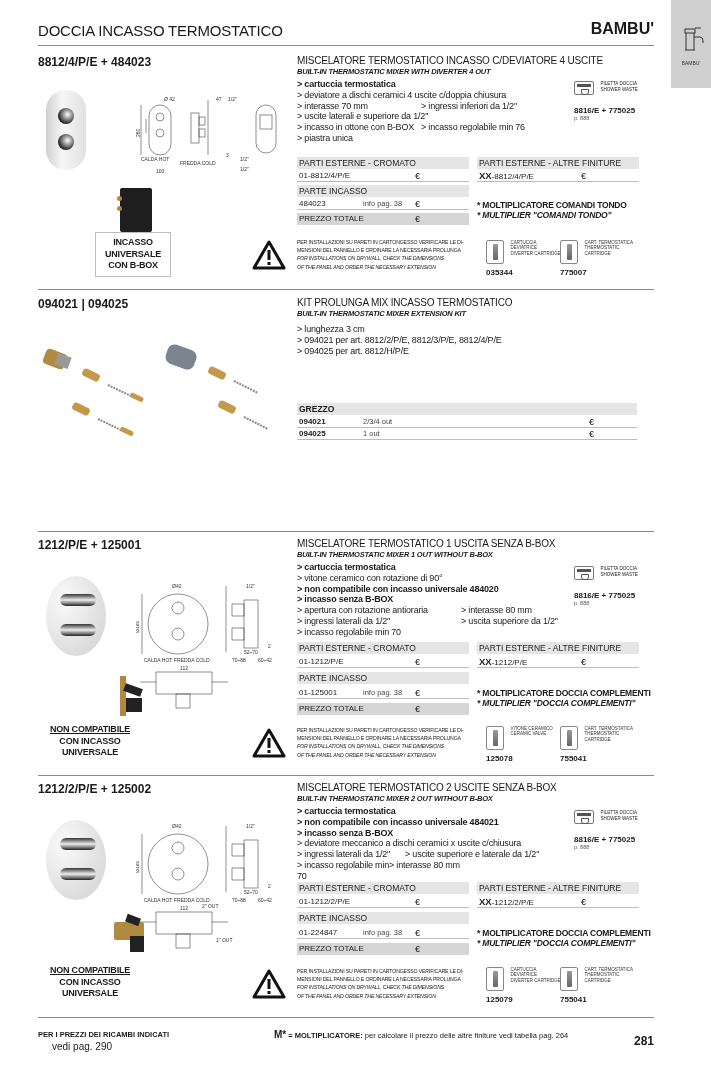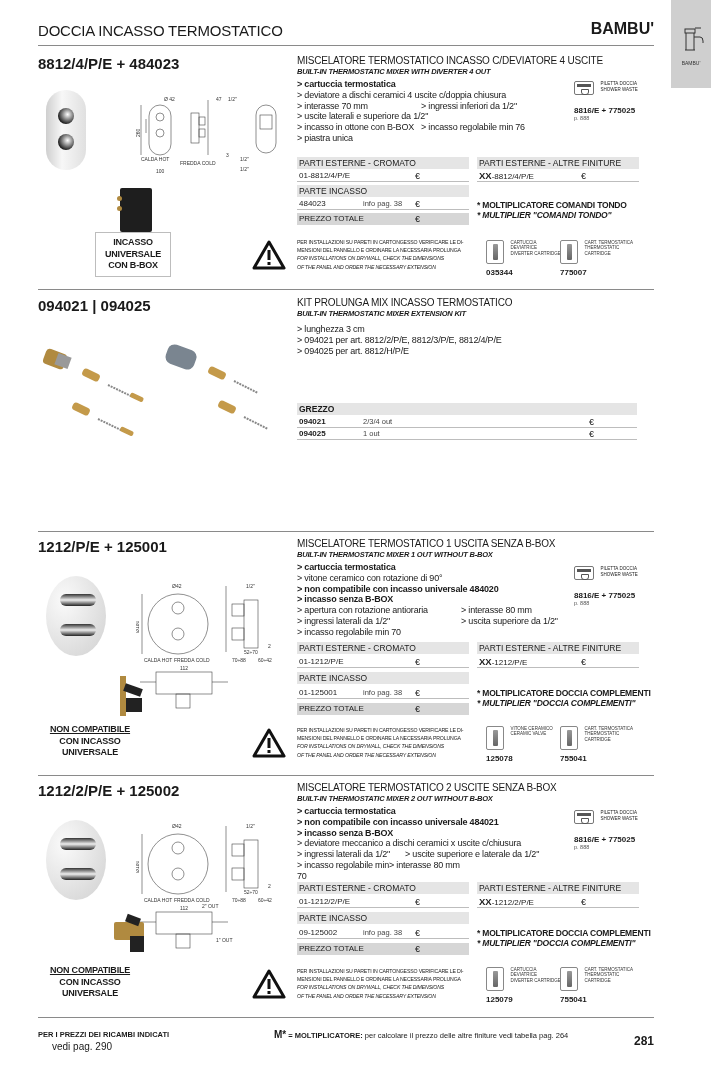--- a/index.html
+++ b/index.html
@@ -9,21 +9,21 @@
   .page-header { position: absolute; left: 38px; top: 22px; width: 616px; height: 20px; }
   .page-header .title { position: absolute; left: 0; top: 0; font-size: 15px; letter-spacing: -0.2px; }
   .page-header .brand { position: absolute; right: 0; top: -2px; font-size: 16px; font-weight: bold; }
   .hr { position: absolute; left: 38px; width: 616px; height: 1px; background: #8a8a8a; }
 
   .side-tab { position: absolute; left: 671px; top: 0; width: 40px; height: 88px; background: #cfcfcf; }
   .side-tab .faucet { position: absolute; left: 12px; top: 26px; width: 22px; height: 26px; }
   .side-tab .label { position: absolute; left: 0; width: 40px; top: 60px; text-align: center; font-size: 5px; color: #333; }
 
   .section { position: absolute; left: 38px; width: 616px; }
-  .code { position: absolute; left: 0; top: 0; font-size: 15px; font-weight: bold; }
+  .code { position: absolute; left: 0; top: 0; font-size: 12px; font-weight: bold; }
   .desc { position: absolute; left: 259px; top: 0; width: 357px; }
   .desc .t1 { font-size: 10px; letter-spacing: -0.2px; }
   .desc .t2 { font-size: 7.5px; font-style: italic; font-weight: bold; letter-spacing: -0.2px; margin-top: 1px; }
   .feat { font-size: 9px; line-height: 10.8px; letter-spacing: -0.2px; }
   .feat.b { font-weight: bold; }
   .feat-list { margin-top: 3px; }
   .feat-row { display: flex; }
   .feat-row .c1 { width: 124px; }
 
   .waste { position: absolute; right: 8px; width: 72px; }
@@ -462,21 +462,21 @@
     <div class="prow line" style="left:0; top:14px; width:172px;">
       <span class="cd">01-1212/2/P/E</span>
         <span class="eur" style="left:118px;">€</span>
     </div>
     <div class="prow line" style="left:180px; top:14px; width:162px;">
       <span class="cd xx"><b>XX</b><span>-1212/2/P/E</span></span>
         <span class="eur" style="left:104px;">€</span>
     </div>
     <div class="prow gray" style="left:0; top:30px; width:172px;"><span class="h">PARTE INCASSO</span></div>
     <div class="prow line" style="left:0; top:45px; width:172px;">
-      <span class="cd">09-125002</span>
+      <span class="cd">01-224847</span>
         <span class="info">info pag. 38</span>
         <span class="eur" style="left:118px;">€</span>
     </div>
     <div class="prow dgray" style="left:0; top:61px; width:172px;">
       <span class="cd">PREZZO TOTALE</span>
         <span class="eur" style="left:118px;">€</span>
     </div>
     <div class="mult" style="top:46px;">
       <div>* MOLTIPLICATORE DOCCIA COMPLEMENTI</div>
       <div class="it">* MULTIPLIER "DOCCIA COMPLEMENTI"</div>

